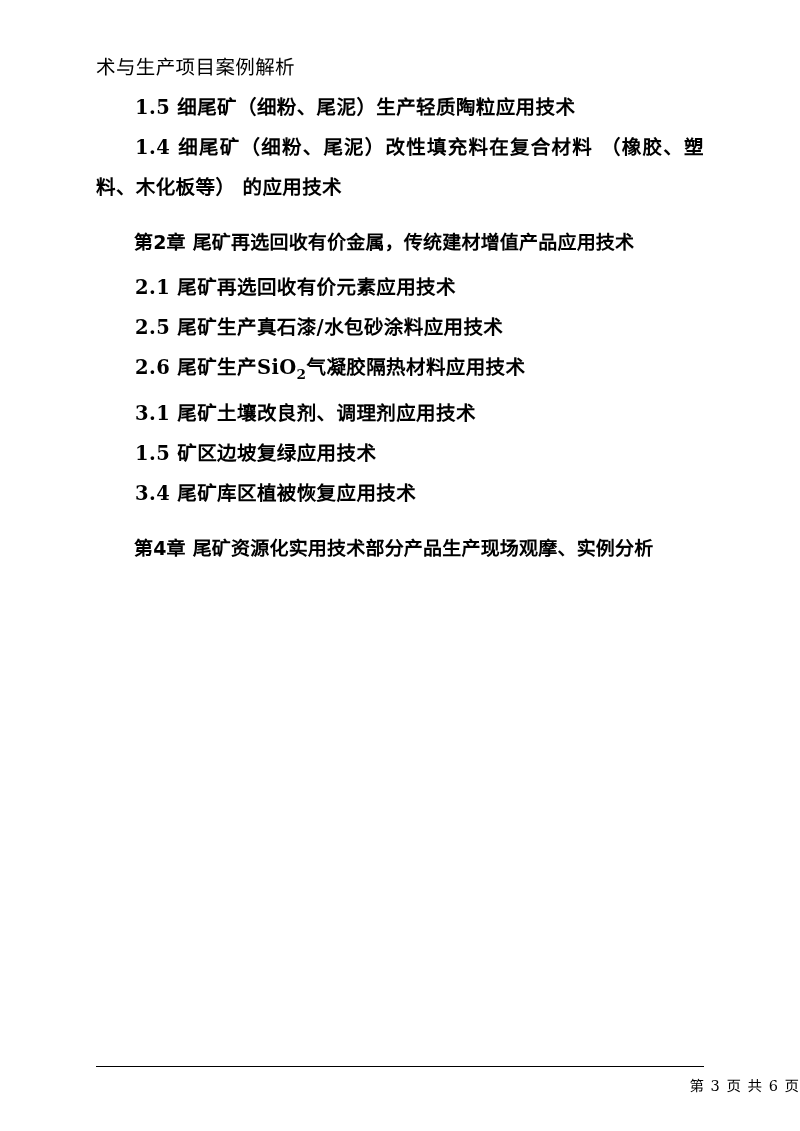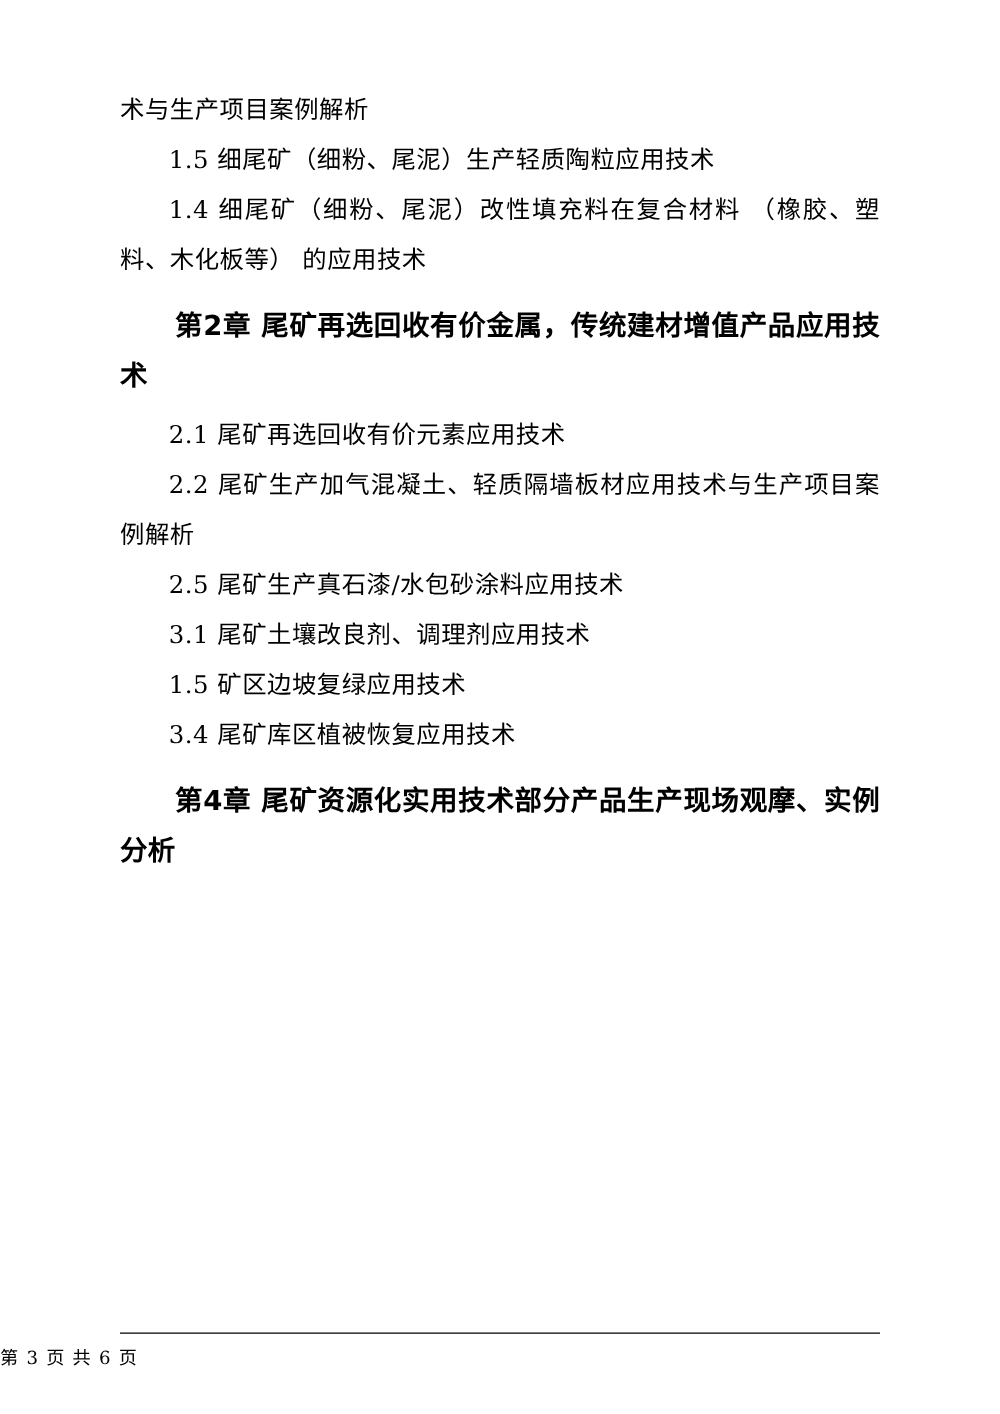--- a/index.html
+++ b/index.html
@@ -15,62 +15,63 @@
     color: #000000;
     overflow: hidden;
   }
   .page {
     position: absolute;
     left: 0;
     top: 0;
     width: 800px;
     height: 1131px;
     box-sizing: border-box;
-    padding: 68px 96px 0 96px;
+    padding: 48px 96px 0 96px;
   }
   .doc-body {
     font-size: 19.5px;
     line-height: 40px;
     letter-spacing: 0.4px;
   }
   p {
     margin: 0;
     padding: 0;
     text-align: justify;
     text-justify: inter-ideograph;
   }
   .cont {            
     text-indent: 0;
   }
   .item {            
     text-indent: 2em;
+    font-weight: bold;
   }
   .heading {
     text-indent: 2em;
     font-weight: bold;
     font-family: "DejaVu Sans", "Liberation Sans", sans-serif;
-    font-size: 22px;
+    font-size: 19px;
     letter-spacing: 0.2px;
   }
   .gap-before {
     margin-top: 14px;
   }
   .gap-after {
     margin-bottom: 6px;
   }
   sub {
     font-size: 0.7em;
     vertical-align: sub;
   }
   .footer {
     position: absolute;
     left: 0;
     right: 0;
     bottom: 36px;
-    text-align: left;
+    text-align: right;
     font-size: 14.5px;
     font-family: "DejaVu Serif", "Liberation Serif", serif;
     color: #000;
   }
   .footer .rule {
     width: 608px;
     height: 1px;
     background: #000;
     margin: 0 auto 7px auto;
   }
@@ -87,26 +88,26 @@
     <p class="cont">术与生产项目案例解析</p>
 
     <p class="item">1.5  细尾矿（细粉、尾泥）生产轻质陶粒应用技术</p>
 
     <p class="item">1.4  细尾矿（细粉、尾泥）改性填充料在复合材料 （橡胶、塑料、木化板等） 的应用技术</p>
 
     <p class="heading gap-before gap-after">第2章  尾矿再选回收有价金属，传统建材增值产品应用技术</p>
 
     <p class="item">2.1  尾矿再选回收有价元素应用技术</p>
 
-    <p class="item">2.2  尾矿生产加气混凝土、轻质隔墙板材应用技术与生产项目案例解析</p>
 
 
 
     <p class="item">2.5  尾矿生产真石漆/水包砂涂料应用技术</p>
 
+    <p class="item"><span>2.6  尾矿生产SiO</span><sub>2</sub><span>气凝胶隔热材料应用技术</span></p>
 
 
     <p class="item">3.1  尾矿土壤改良剂、调理剂应用技术</p>
 
 
     <p class="item">1.5  矿区边坡复绿应用技术</p>
 
     <p class="item">3.4  尾矿库区植被恢复应用技术</p>
 
     <p class="heading gap-before">第4章  尾矿资源化实用技术部分产品生产现场观摩、实例分析</p>

